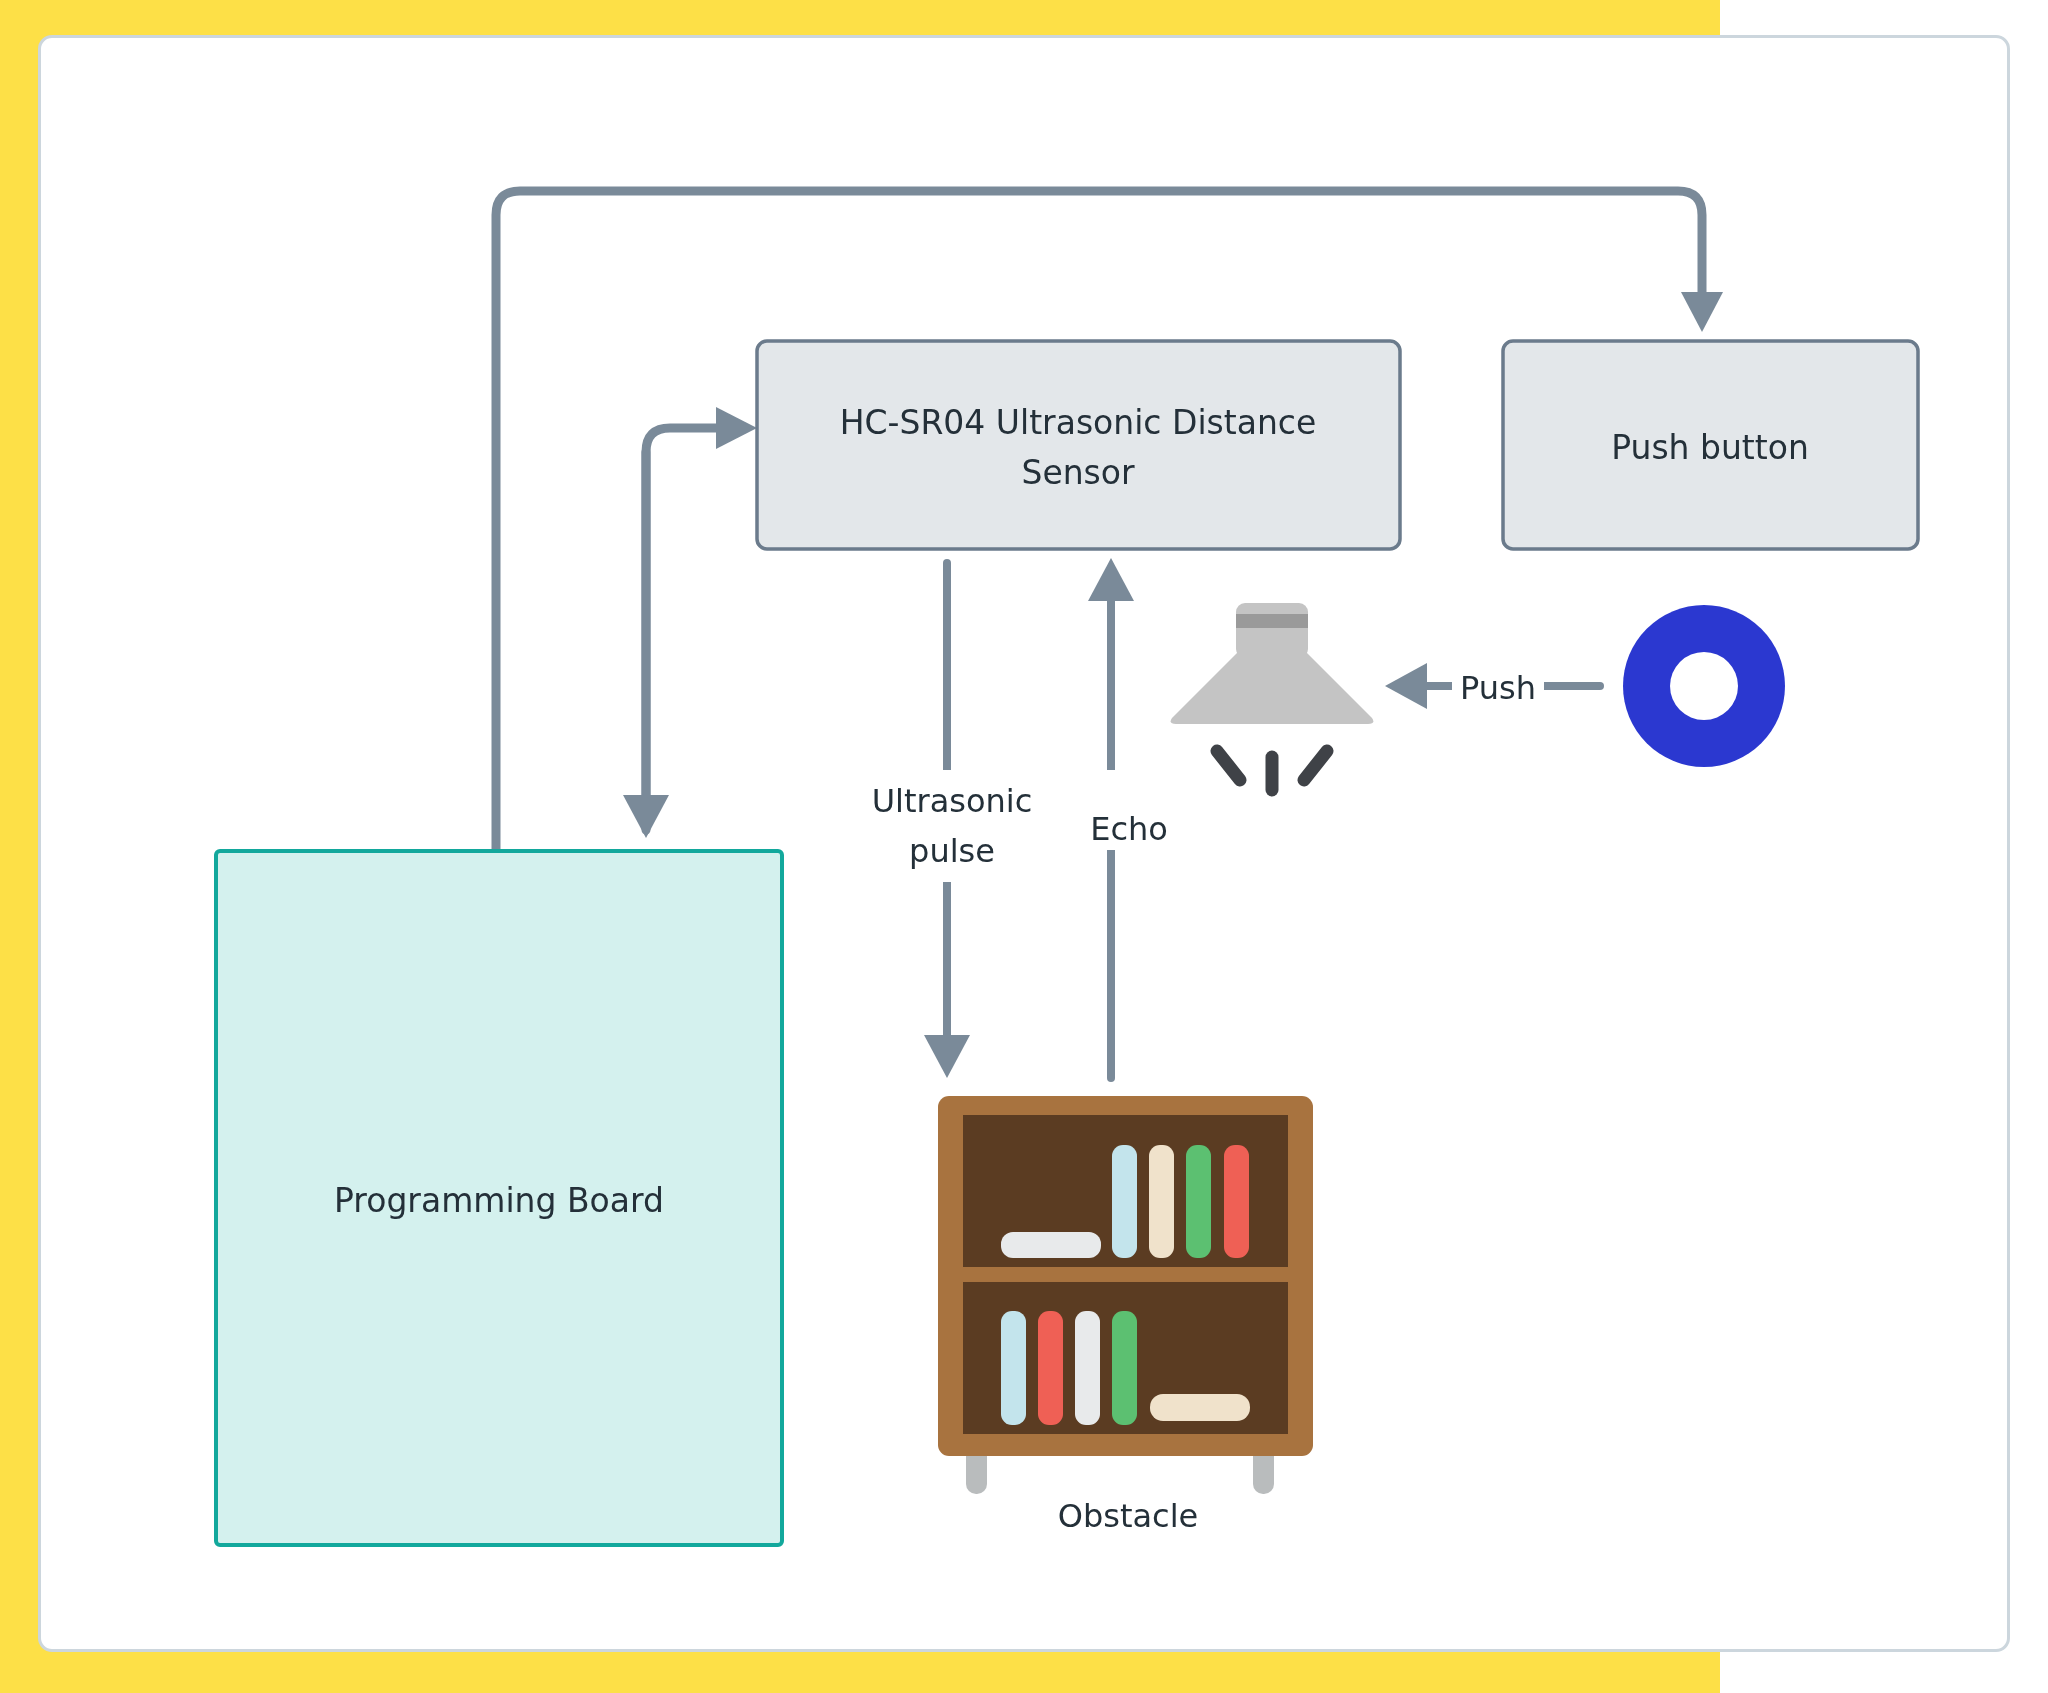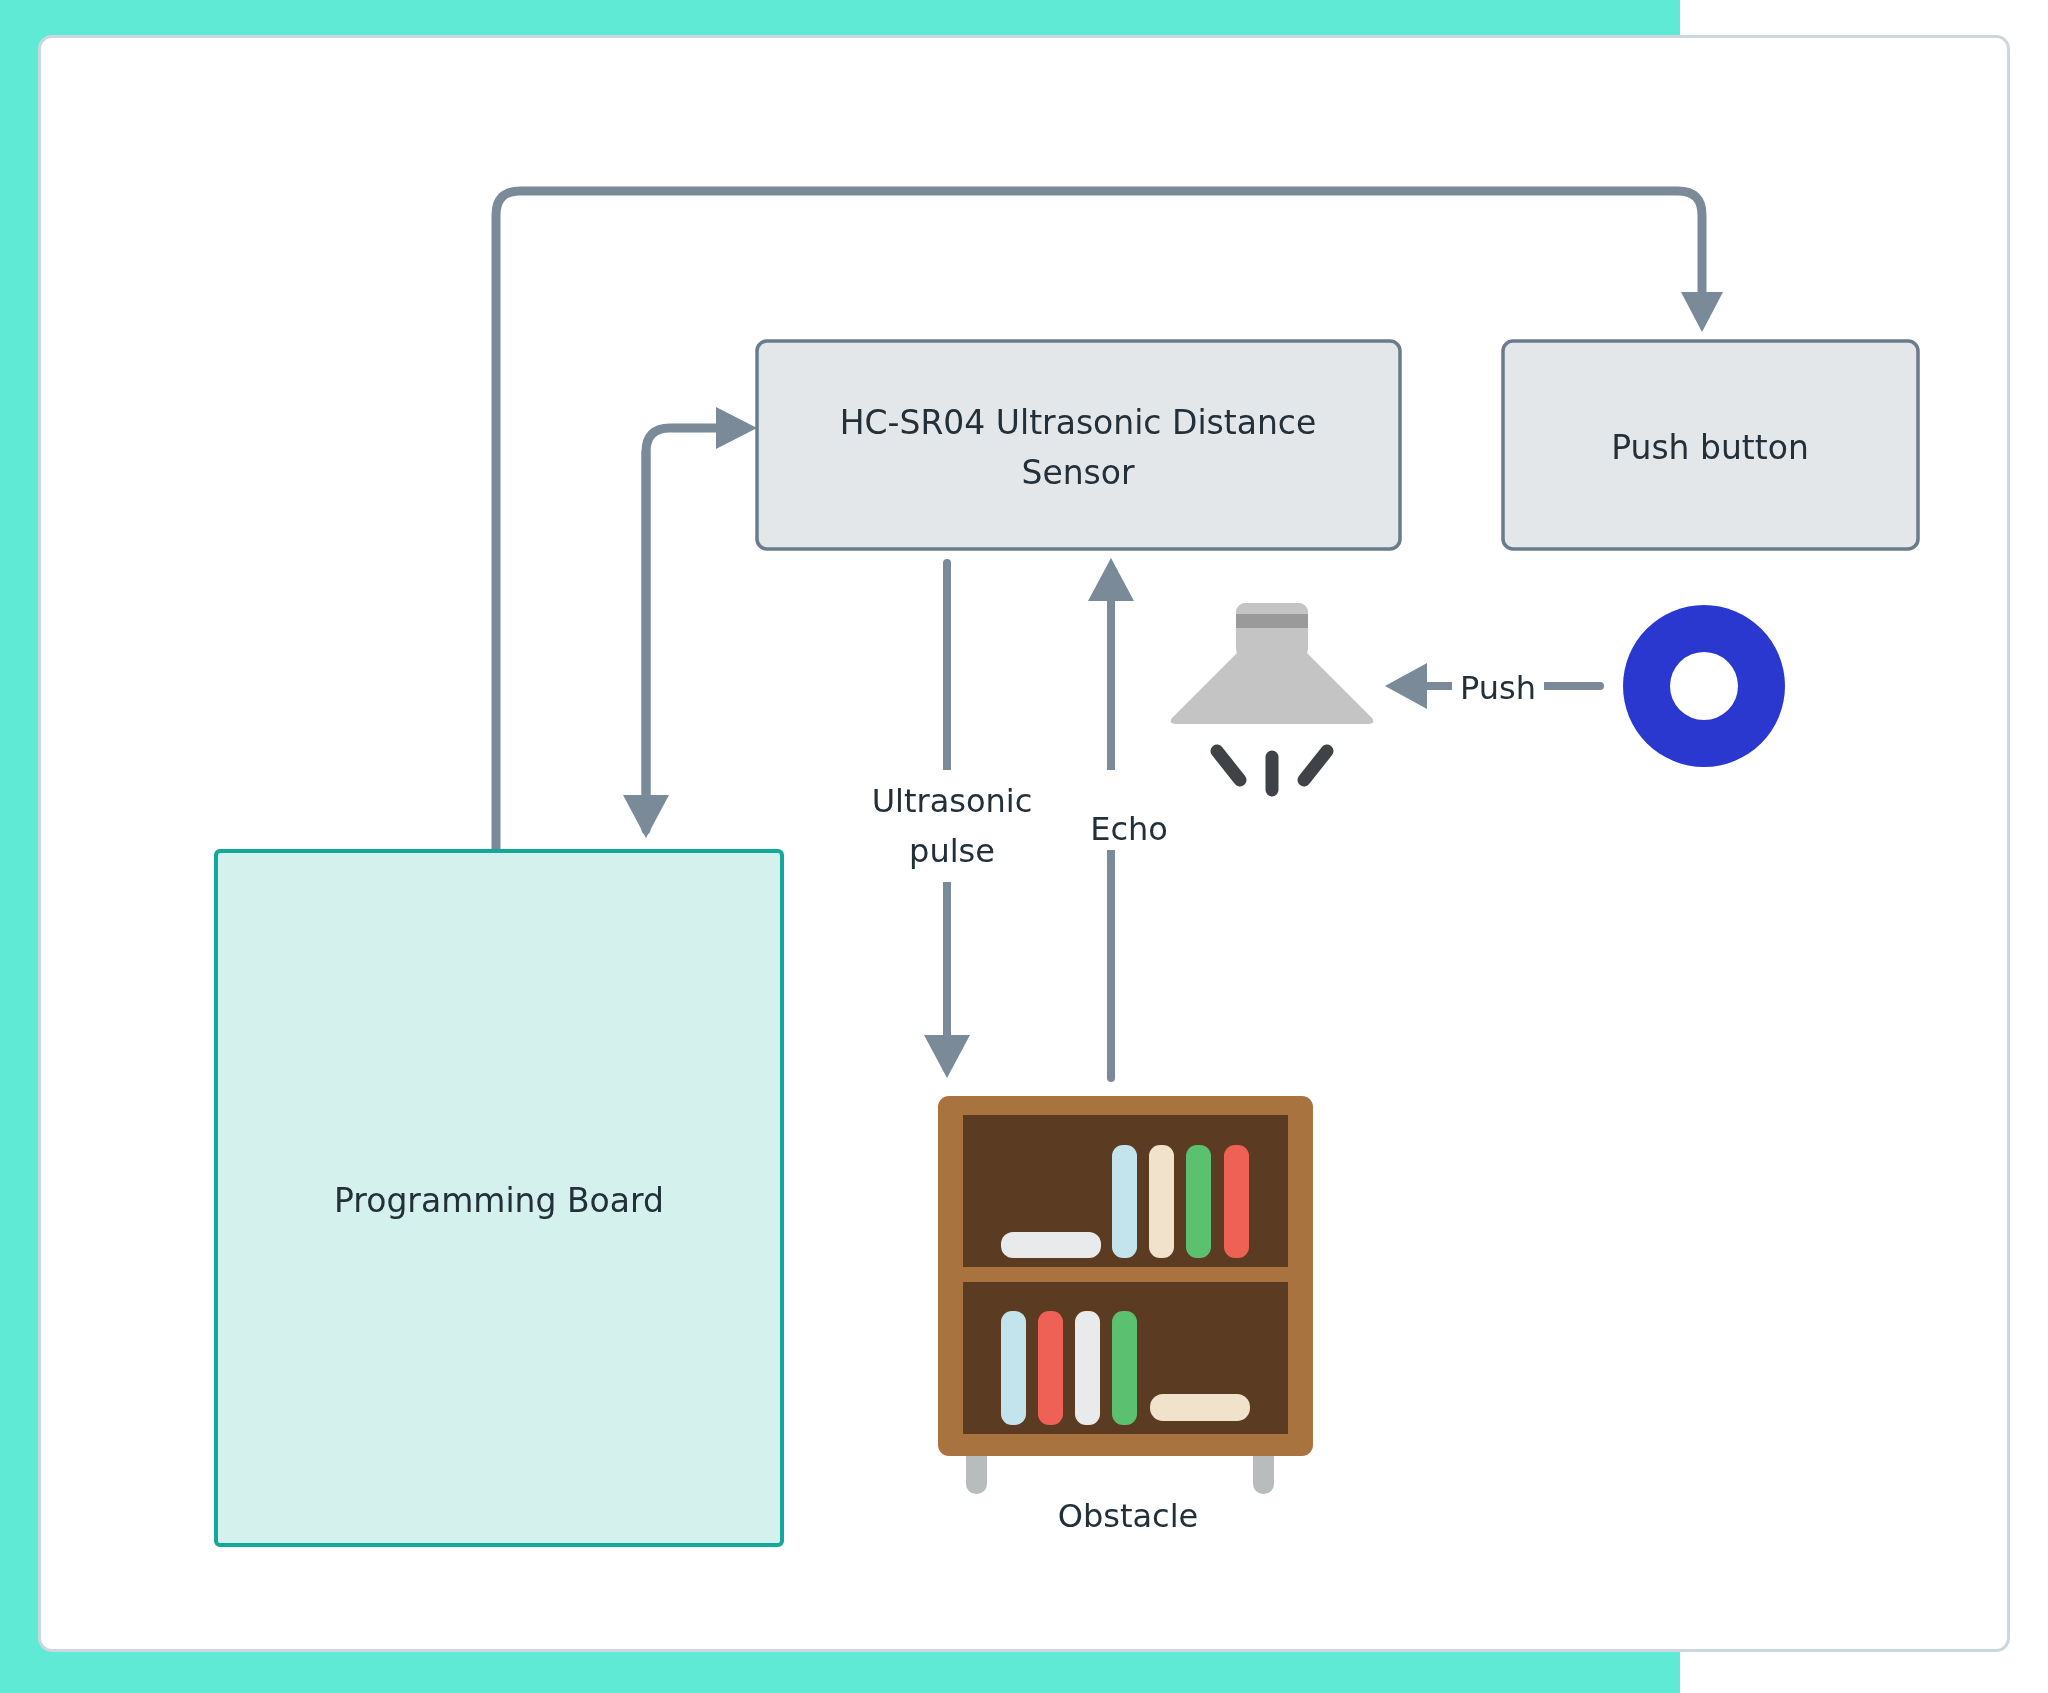--- a/index.html
+++ b/index.html
@@ -8,21 +8,22 @@
     background: #ffffff;
     width: 2048px;
     height: 1693px;
     overflow: hidden;
     font-family: "DejaVu Sans", sans-serif;
   }
   #stage {
     position: relative;
     width: 1680px;
     height: 1693px;
-    background: #5eead4;
+    background: #fde047;
+    padding-left: 40px;
   }
   #diagram-frame {
     position: absolute;
     left: 38px;
     top: 35px;
     width: 1972px;
     height: 1617px;
     border: 3px solid #ccd6dd;
     border-radius: 14px;
     background: #ffffff;

